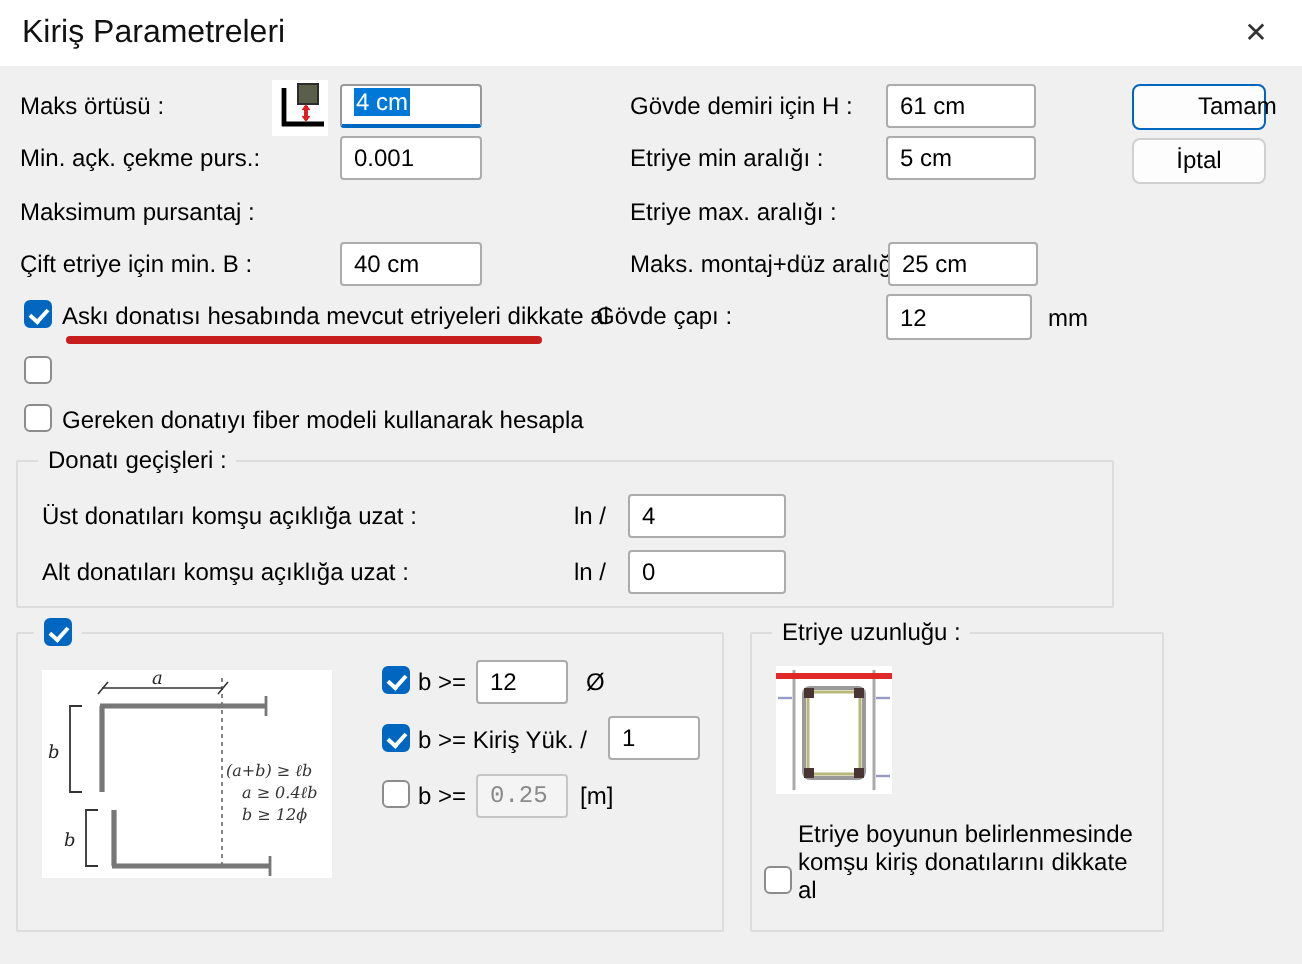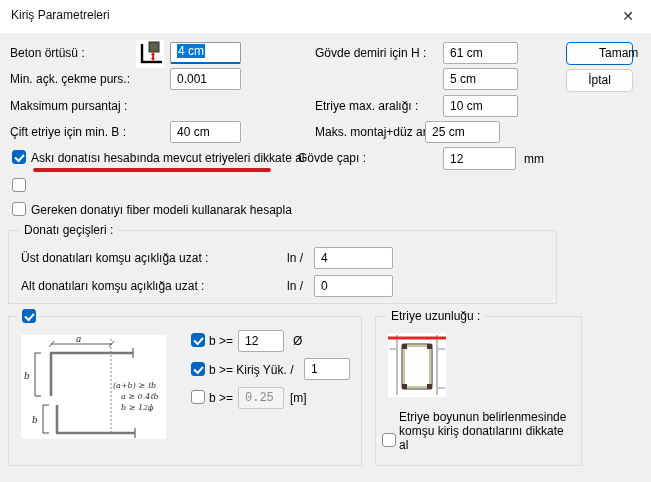--- a/index.html
+++ b/index.html
@@ -1,20 +1,20 @@
 <!DOCTYPE html>
 <html><head>
 <meta charset="utf-8">
 <style>
   html,body{margin:0;padding:0;background:#fff;}
   .dialog{position:relative;width:651px;height:482px;background:#f0f0f0;
     font-family:"Liberation Sans",sans-serif;font-size:12px;color:#000;
     outline:1px solid #b9b9b9;overflow:hidden;}
   .titlebar{position:absolute;left:0;top:0;width:651px;height:33px;background:#ffffff;}
-  .title{position:absolute;left:11px;top:8px;font-size:12px;color:#111;white-space:nowrap;}
+  .title{position:absolute;left:11px;top:8px;font-size:16px;color:#111;white-space:nowrap;}
   .close{position:absolute;right:13px;top:6px;width:20px;height:20px;line-height:20px;
     text-align:center;font-size:14px;color:#333;cursor:default;}
   .lbl{position:absolute;white-space:nowrap;line-height:15px;}
   .inp{position:absolute;height:22px;background:#fff;border:1px solid #acacac;border-radius:2px;
     padding:0 4px 0 6px;font-family:"Liberation Sans",sans-serif;font-size:12px;color:#000;
     box-sizing:border-box;outline:none;}
   .inp.focused{border-color:#999;border-bottom:2px solid #0067c0;padding-top:1px;}
   .inp.dis{background:#f4f4f4;border-color:#c6c6c6;color:#8a8a8a;font-family:Liberation Mono, monospace;}
   .valsel{background:#0078d7;color:#fff;padding:0 1px;}
   .btn{position:absolute;width:67px;height:23px;background:#fdfdfd;border:1px solid #d0d0d0;
@@ -40,21 +40,21 @@
 </head>
 <body>
 
 <div class="dialog">
 
   <div class="titlebar">
     <div class="title">Kiriş Parametreleri</div>
     <div class="close">✕</div>
   </div>
 
-  <div class="lbl" style="left:10px;top:46px;">Beton örtüsü :</div>
+  <div class="lbl" style="left:10px;top:46px;">Maks örtüsü :</div>
   <div class="iconbtn" style="left:136px;top:40px;">
     <svg width="28" height="28" viewBox="0 0 28 28">
       <rect x="0" y="0" width="28" height="28" fill="#fff"></rect>
       <rect x="13" y="2" width="10" height="10" fill="#5a5f4a" stroke="#2c2c2c" stroke-width="1"></rect>
       <line x1="6" y1="4" x2="6" y2="23" stroke="#000" stroke-width="2.4"></line>
       <line x1="5" y1="22" x2="26" y2="22" stroke="#000" stroke-width="2.4"></line>
       <line x1="17" y1="13" x2="17" y2="20" stroke="#e02020" stroke-width="2"></line>
       <path d="M17 12 L14.8 15 L19.2 15 Z" fill="#e02020"></path>
       <path d="M17 21 L14.8 18 L19.2 18 Z" fill="#e02020"></path>
     </svg>
@@ -65,27 +65,27 @@
   <input class="inp" style="left: 170px; top: 68px; width: 71px;" value="0.001">
 
   <div class="lbl" style="left:10px;top:99px;">Maksimum pursantaj :</div>
 
   <div class="lbl" style="left:10px;top:125px;">Çift etriye için min. B :</div>
   <input class="inp" style="left: 170px; top: 121px; width: 71px;" value="40 cm">
 
   <div class="lbl" style="left:315px;top:46px;">Gövde demiri için H :</div>
   <input class="inp" style="left: 443px; top: 42px; width: 75px;" value="61 cm">
 
+  <div class="lbl" style="left:315px;top:72px;">Etriye min aralığı :</div>
   <input class="inp" style="left: 443px; top: 68px; width: 75px;" value="5 cm">
 
   <div class="lbl" style="left:315px;top:99px;">Etriye max. aralığı :</div>
-  <input class="inp" style="left: 443px; top: 95px; width: 75px;" value="10 cm">
 
   <div class="lbl" style="left:315px;top:125px;">Maks. montaj+düz aralığı :</div>
-  <input class="inp" style="left: 425px; top: 121px; width: 75px;" value="25 cm">
+  <input class="inp" style="left: 444px; top: 121px; width: 75px;" value="25 cm">
 
   <div class="btn default" style="left:566px;top:42px;padding-left:32px;">Tamam</div>
   <div class="btn" style="left:566px;top:69px;">İptal</div>
 
   <div class="cb on" style="left:12px;top:150px;"></div>
   <div class="lbl" style="left:31px;top:151px;">Askı donatısı hesabında mevcut etriyeleri dikkate al</div>
   <div class="redline"></div>
 
   <div class="lbl" style="left:298px;top:151px;">Gövde çapı :</div>
   <input class="inp" style="left: 443px; top: 147px; width: 73px; height: 23px;" value="12">

